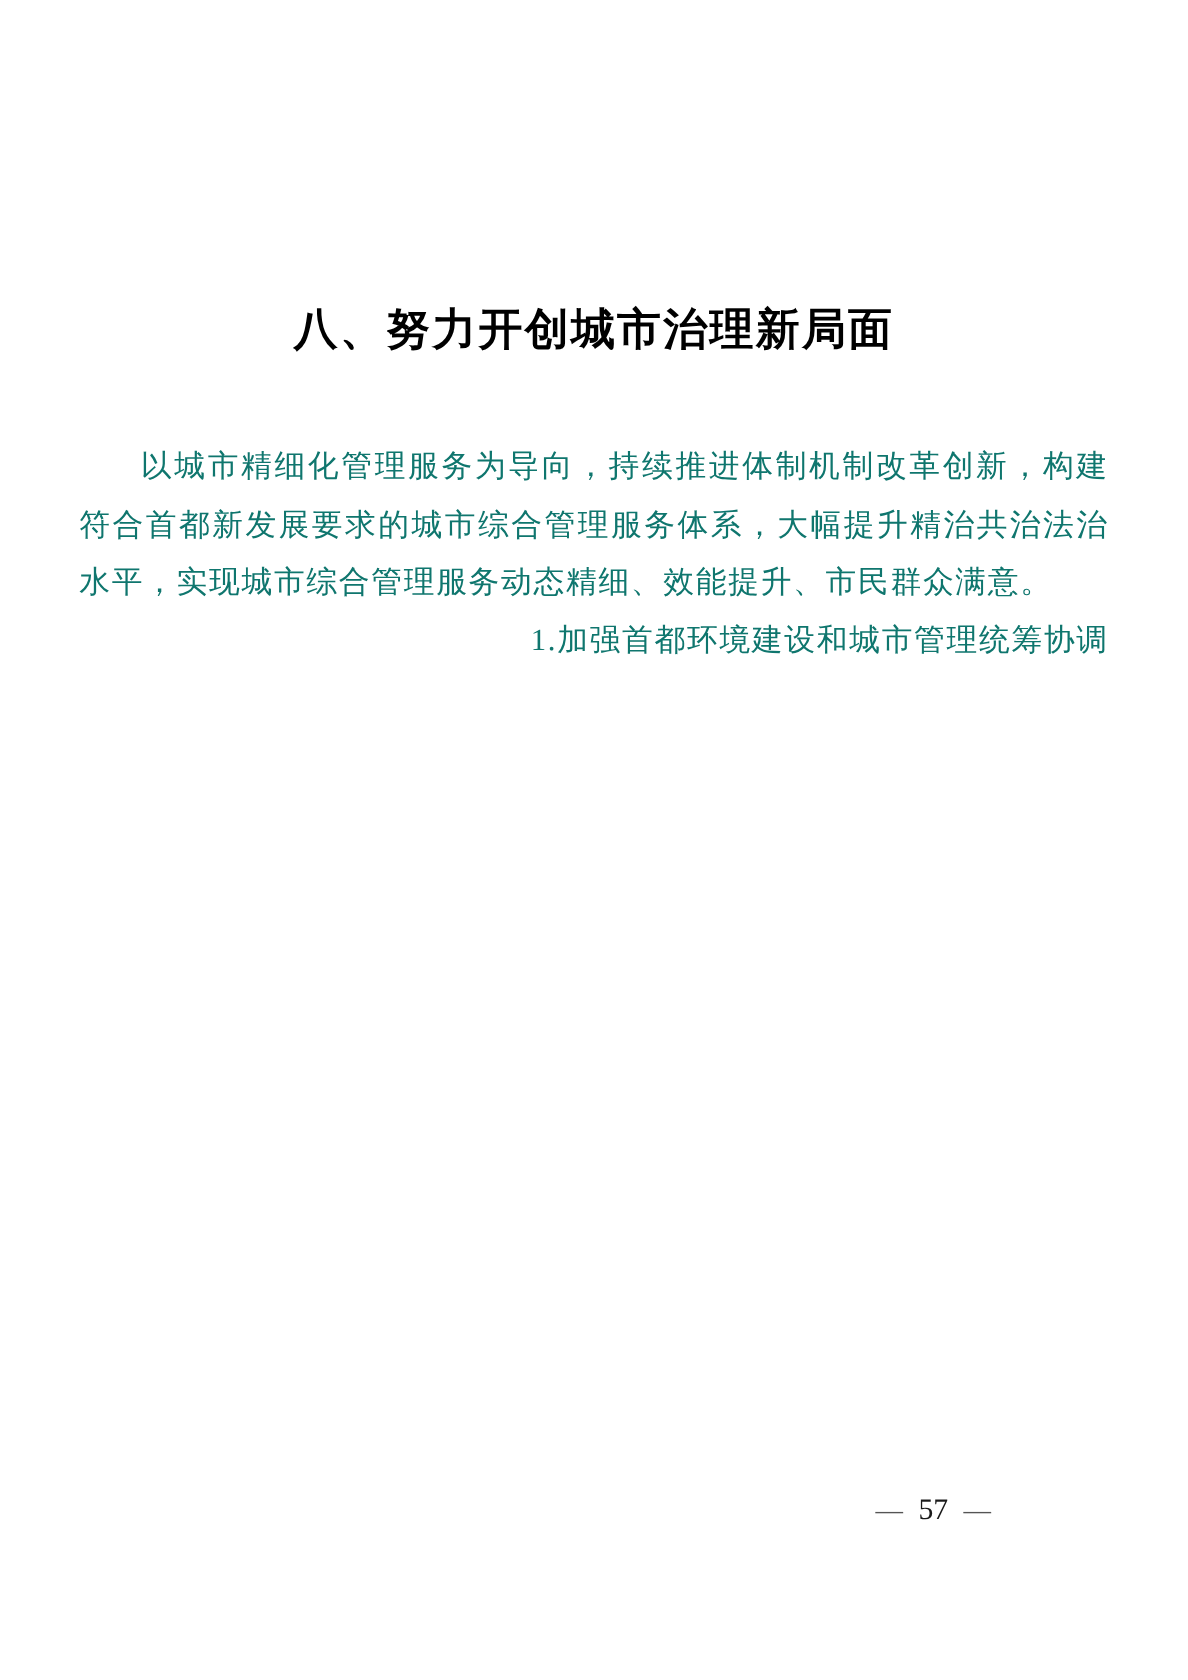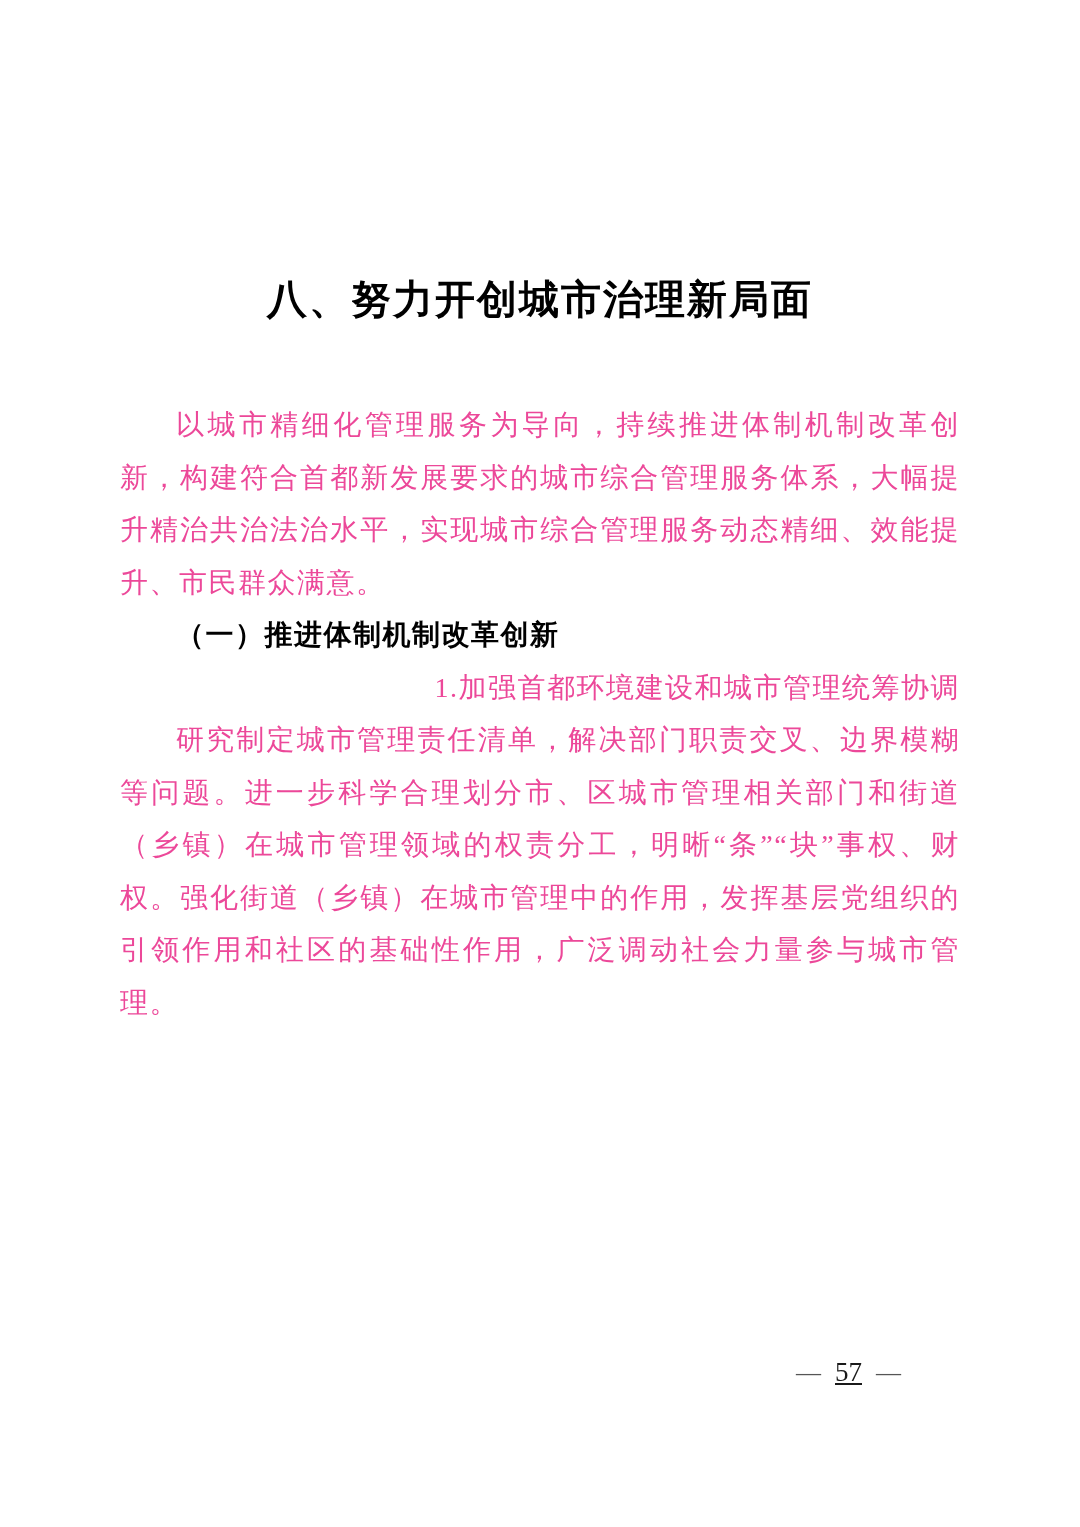--- a/index.html
+++ b/index.html
@@ -10,21 +10,21 @@
   .page {
     position: relative;
     width: 1080px;
     height: 1527px;
     background: #ffffff;
     overflow: hidden;
     font-family: "Liberation Serif", "DejaVu Serif", serif;
     color: #1a1a1a;
   }
   .content {
-    padding: 0 120px;
+    padding: 0 72px;
   }
   .doc-title {
     margin: 0;
     padding-top: 272px;
     margin-bottom: 72px;
     text-align: center;
     font-size: 40px;
     font-weight: bold;
     letter-spacing: 2px;
     color: #000000;
@@ -32,21 +32,21 @@
   }
   .para {
     margin: 0;
     font-size: 28px;
     line-height: 52.5px;
     letter-spacing: 1.5px;
     text-indent: 2em;
     text-align: justify;
     text-justify: inter-ideograph;
     word-break: break-all;
-    color: #ec4899;
+    color: #0f766e;
   }
   .heading-bold {
     font-weight: bold;
     text-align: left;
     color: #000000;
   }
   .heading-sub {
     text-align: right;
   }
   .page-number {
@@ -59,33 +59,30 @@
     letter-spacing: 0;
     white-space: nowrap;
   }
   .page-number .dash {
     color: #555555;
     padding: 0 14px;
     font-size: 25px;
   }
   .page-number .num {
     color: #1a1a1a;
-    text-decoration: underline;
   }
 </style>
 </head>
 <body>
 
 <div class="page">
   <div class="content">
     <h1 class="doc-title">八、努力开创城市治理新局面</h1>
     <div>
         <p class="para body">以城市精细化管理服务为导向，持续推进体制机制改革创新，构建符合首都新发展要求的城市综合管理服务体系，大幅提升精治共治法治水平，实现城市综合管理服务动态精细、效能提升、市民群众满意。</p>
-        <p class="para heading-bold">（一）推进体制机制改革创新</p>
         <p class="para heading-sub">1.加强首都环境建设和城市管理统筹协调</p>
-        <p class="para body">研究制定城市管理责任清单，解决部门职责交叉、边界模糊等问题。进一步科学合理划分市、区城市管理相关部门和街道（乡镇）在城市管理领域的权责分工，明晰“条”“块”事权、财权。强化街道（乡镇）在城市管理中的作用，发挥基层党组织的引领作用和社区的基础性作用，广泛调动社会力量参与城市管理。</p>
       </div>
   </div>
 
   <div class="page-number">
     <span class="dash">—</span><span class="num">57</span><span class="dash">—</span>
   </div>
 </div>
 
 </body></html>

